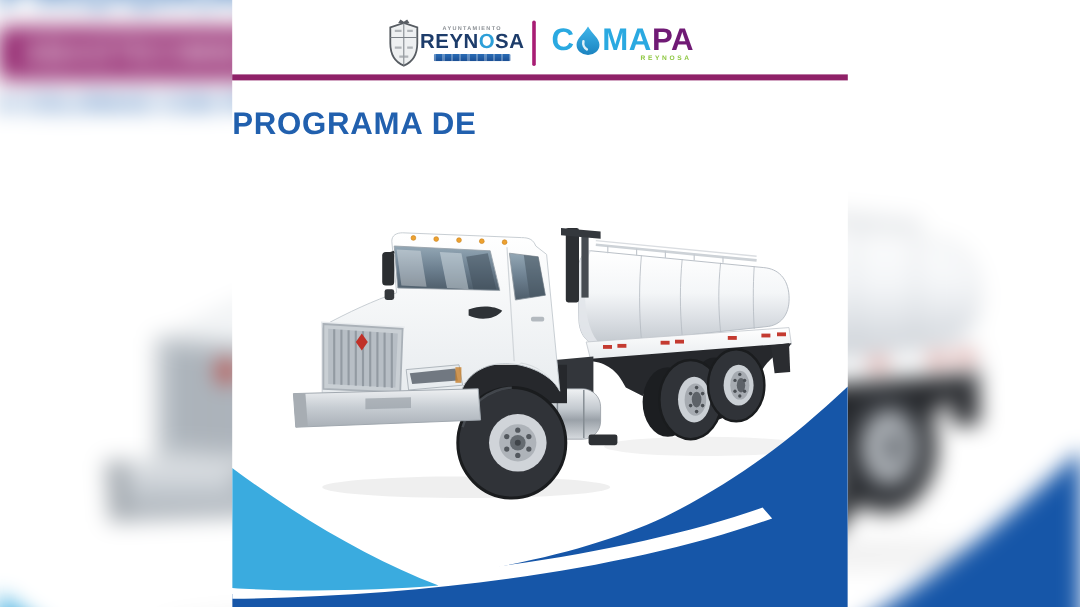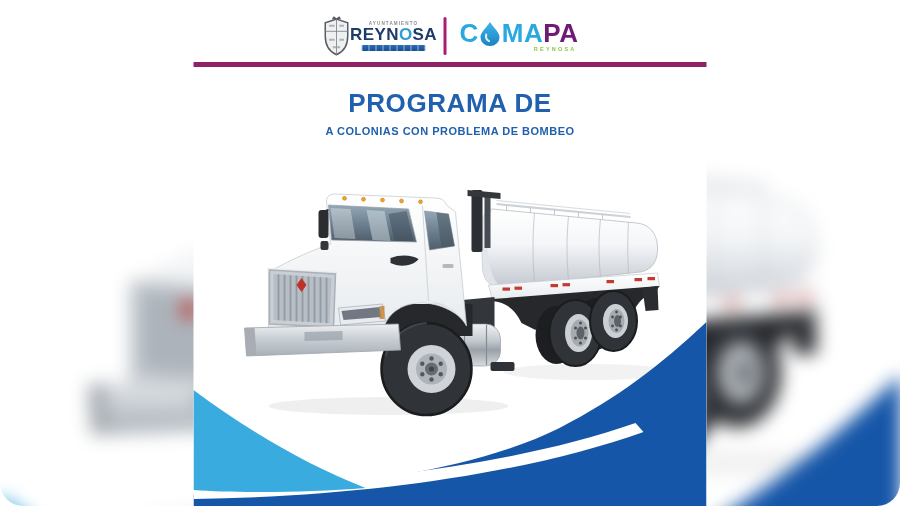--- a/index.html
+++ b/index.html
@@ -1,17 +1,17 @@
 <!DOCTYPE html>
 <html><head>
 <meta charset="utf-8">
 <style>
   html,body{margin:0;padding:0;background:#ffffff;}
   .stage{position:relative;width:900px;height:506px;overflow:hidden;background:#fff;
-         font-family:"Liberation Sans",sans-serif;border-radius:23px;}
+         font-family:"Liberation Sans",sans-serif;}
   
   .bg-blur{position:absolute;inset:0;overflow:hidden;}
   .bg-blur .flyer{top:50%;transform:translate(-50%,-50%) scale(1.76);
                   filter:blur(5px);pointer-events:none;}
   
   .flyer{position:absolute;top:0;left:50%;transform:translateX(-50%);
          width:513px;height:506px;background:#fff;}
   
   .hdr{position:absolute;top:12px;left:0;right:0;height:48px;
        display:flex;justify-content:center;align-items:center;gap:13px;}
@@ -28,21 +28,21 @@
   .logo-comapa{display:flex;flex-direction:column;align-items:flex-end;}
   .comapa-word{display:flex;align-items:flex-end;font-size:26px;font-weight:800;
                letter-spacing:.5px;line-height:.85;}
   .c-blue{color:#2aa9e1;} .c-green{color:#701a75;}
   .comapa-word svg{margin:0 1px -1px 1px;}
   .comapa-sub{font-size:5.5px;font-weight:700;letter-spacing:2.2px;color:#8cc63f;
               margin-top:1px;padding-right:2px;}
   
   .rule{position:absolute;top:62px;left:0;width:100%;height:4.5px;background:#8f2168;}
   
-  .title-block{position:absolute;top:88px;left:0;width:100%;text-align:center;}
+  .title-block{position:absolute;top:88px;left:0;width:100%;text-align:left;}
   .title-line1{margin:0;font-size:26px;font-weight:800;color:#2160ae;letter-spacing:.6px;}
   .title-bar{display:inline-block;margin-top:3px;padding:5px 11px 4px;
              background:#93256e;color:#ffffff;font-size:14.5px;font-weight:800;
              letter-spacing:.4px;}
   .title-line3{margin:6px 0 0;font-size:11px;font-weight:800;color:#2160ae;letter-spacing:.5px;}
   
   .truck{position:absolute;left:45px;top:184px;width:430px;height:235px;}
   .waves{position:absolute;left:0;top:306px;width:513px;height:200px;}
 </style>
 </head>
@@ -266,21 +266,20 @@
           <span class="c-green">PA</span>
         </div>
         <div class="comapa-sub">REYNOSA</div>
       </div>
     </div>
 
     <div class="rule"></div>
 
     <div class="title-block">
       <h1 class="title-line1">PROGRAMA DE</h1>
-      <h2 class="title-line3">A COLONIAS CON PROBLEMA DE BOMBEO</h2>
     </div>
 
     <svg class="truck" viewBox="0 0 430 235">
       <defs>
         <linearGradient id="gTank" x1="0" y1="0" x2="0" y2="1">
           <stop offset="0" stop-color="#ffffff"></stop>
             <stop offset=".45" stop-color="#f4f6f8"></stop>
           <stop offset=".75" stop-color="#d9dde2"></stop>
             <stop offset="1" stop-color="#c2c8ce"></stop>
         </linearGradient>

